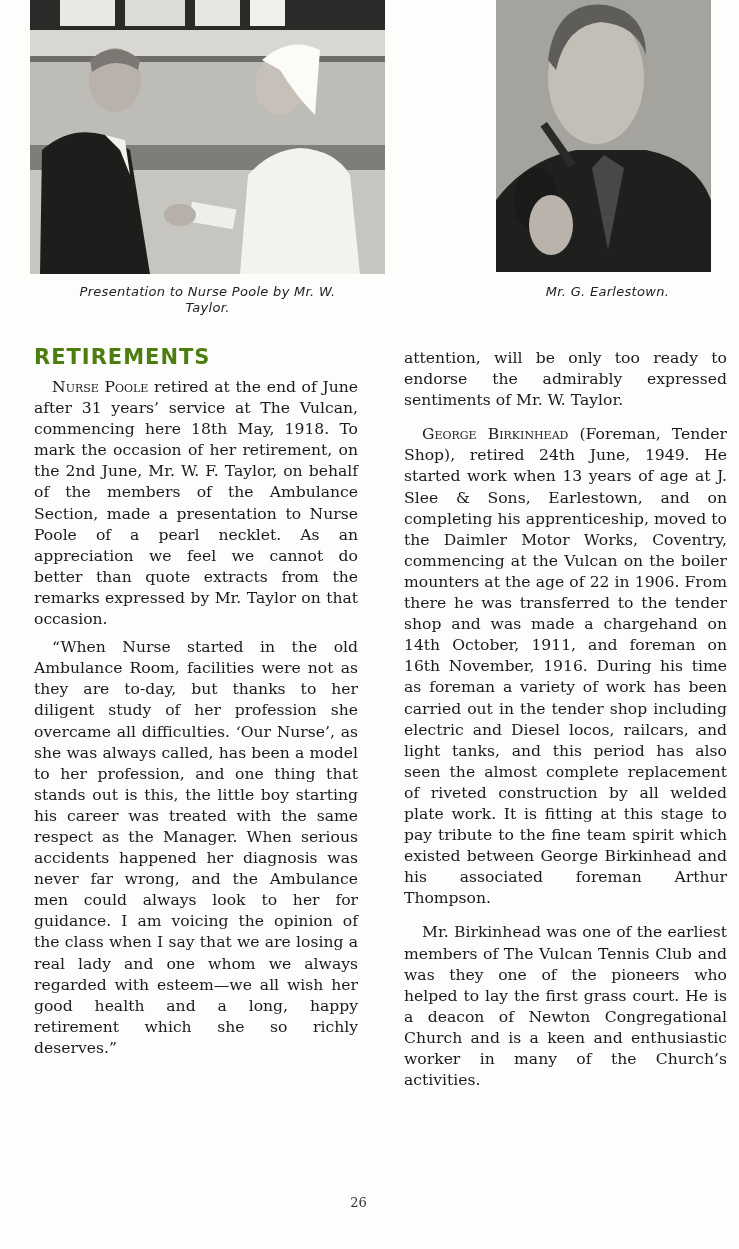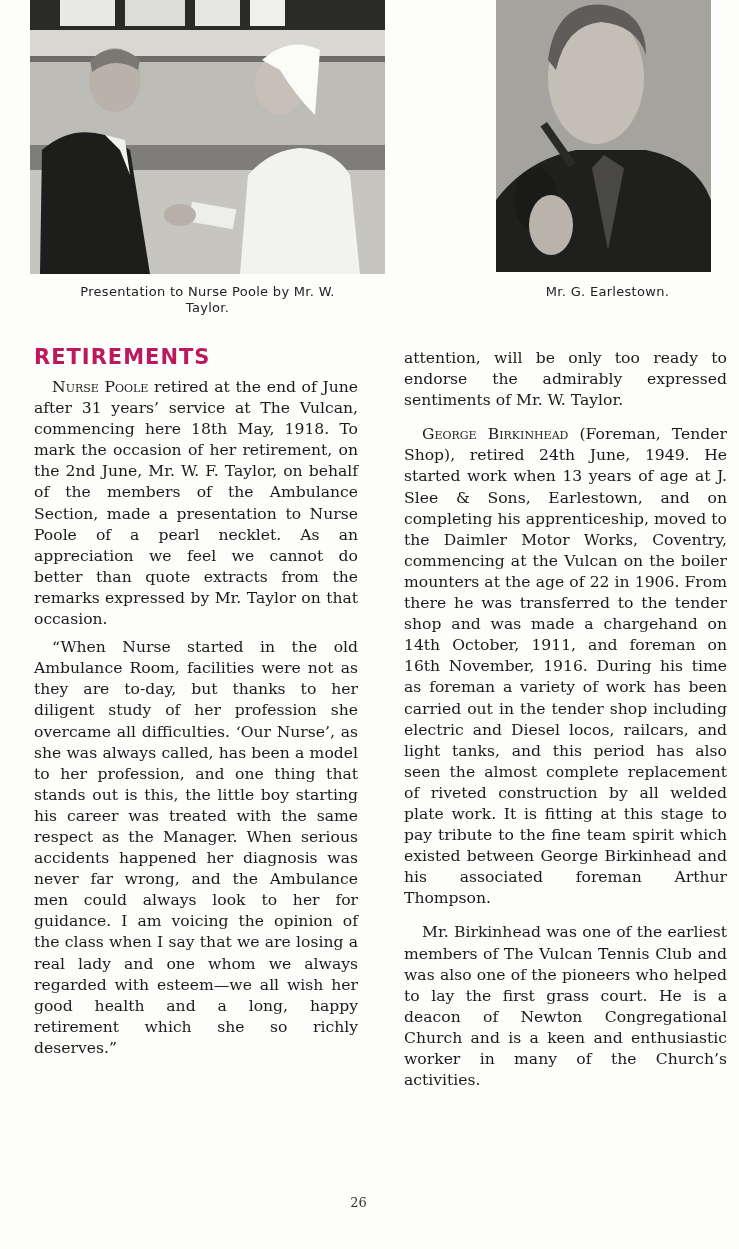--- a/index.html
+++ b/index.html
@@ -13,37 +13,37 @@
   .photo {
     position: absolute; overflow: hidden;
     background: #8a8a86;
   }
   #photo-left { left: 30px; top: 0; width: 355px; height: 274px; }
   #photo-right { left: 496px; top: 0; width: 215px; height: 272px; }
 
   .caption {
     position: absolute; text-align: center;
     font-family: "DejaVu Sans", "Liberation Sans", sans-serif;
-    font-size: 13px; line-height: 16px; color: #222;
+    font-style: italic; font-size: 13px; line-height: 16px; color: #222;
     letter-spacing: 0.3px;
   }
   #caption-left { left: 60px; top: 284px; width: 295px; }
   #caption-right { left: 500px; top: 284px; width: 215px; }
 
   .col {
     position: absolute; top: 342px;
     font-size: 15.6px; line-height: 21.1px;
   }
   #col-left { left: 34px; width: 324px; }
   #col-right { left: 404px; width: 323px; top: 348px; }
 
   h1 {
     margin: 0 0 5px 0; font-family: "DejaVu Sans", "Liberation Sans", sans-serif;
     font-weight: bold; font-size: 21px; letter-spacing: 1px; line-height: 30px;
-    color: #be185d;
+    color: #4d7c0f;
   }
   p { margin: 0; text-align: justify; text-indent: 18px; }
   p + p { margin-top: 7px; }
   #col-right p + p { margin-top: 13px; }
   .sc { font-variant: small-caps; }
 
   #page-number {
     position: absolute; left: 0; width: 717px; top: 1195px;
     text-align: center; font-size: 13px; color: #333;
   }
@@ -97,16 +97,16 @@
 
 <div class="col" id="col-left">
   <h1>RETIREMENTS</h1>
   <p><span class="sc">Nurse Poole</span><span> retired at the end of June after 31 years’ service at The Vulcan, commencing here 18th May, 1918. To mark the occasion of her retirement, on the 2nd June, Mr. W. F. Taylor, on behalf of the members of the Ambulance Section, made a presentation to Nurse Poole of a pearl necklet. As an appreciation we feel we cannot do better than quote extracts from the remarks expressed by Mr. Taylor on that occasion.</span></p>
   <p>“When Nurse started in the old Ambulance Room, facilities were not as they are to-day, but thanks to her diligent study of her profession she overcame all difficulties. ‘Our Nurse’, as she was always called, has been a model to her profession, and one thing that stands out is this, the little boy starting his career was treated with the same respect as the Manager. When serious accidents happened her diagnosis was never far wrong, and the Ambulance men could always look to her for guidance. I am voicing the opinion of the class when I say that we are losing a real lady and one whom we always regarded with esteem—we all wish her good health and a long, happy retirement which she so richly deserves.”</p>
 </div>
 
 <div class="col" id="col-right">
   <p style="text-indent:0">attention, will be only too ready to endorse the admirably expressed sentiments of Mr. W. Taylor.</p>
   <p><span class="sc">George Birkinhead</span><span> (Foreman, Tender Shop), retired 24th June, 1949. He started work when 13 years of age at J. Slee &amp; Sons, Earlestown, and on completing his apprenticeship, moved to the Daimler Motor Works, Coventry, commencing at the Vulcan on the boiler mounters at the age of 22 in 1906. From there he was transferred to the tender shop and was made a chargehand on 14th October, 1911, and foreman on 16th November, 1916. During his time as foreman a variety of work has been carried out in the tender shop including electric and Diesel locos, railcars, and light tanks, and this period has also seen the almost complete replacement of riveted construction by all welded plate work. It is fitting at this stage to pay tribute to the fine team spirit which existed between George Birkinhead and his associated foreman Arthur Thompson.</span></p>
-  <p>Mr. Birkinhead was one of the earliest members of The Vulcan Tennis Club and was also one of the pioneers who helped to lay the first grass court. He is a deacon of Newton Congregational Church and is a keen and enthusiastic worker in many of the Church’s activities.</p>
+  <p>Mr. Birkinhead was one of the earliest members of The Vulcan Tennis Club and was they one of the pioneers who helped to lay the first grass court. He is a deacon of Newton Congregational Church and is a keen and enthusiastic worker in many of the Church’s activities.</p>
 </div>
 
 <div id="page-number">26</div>
 
 </body></html>

